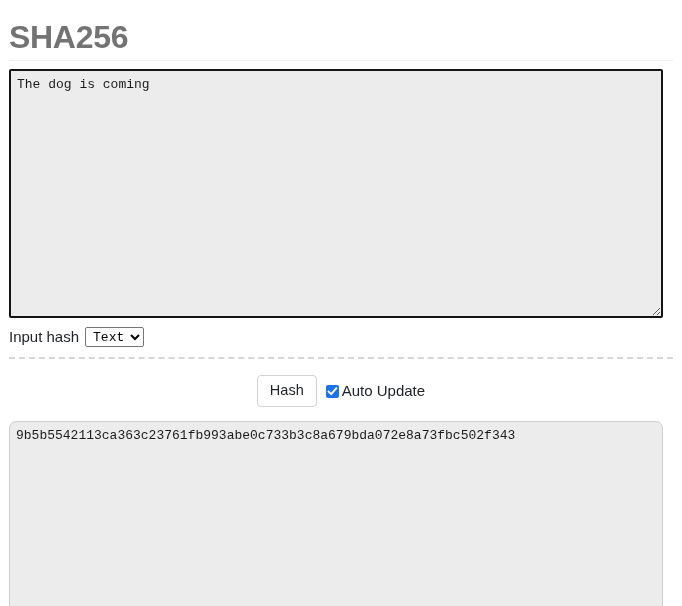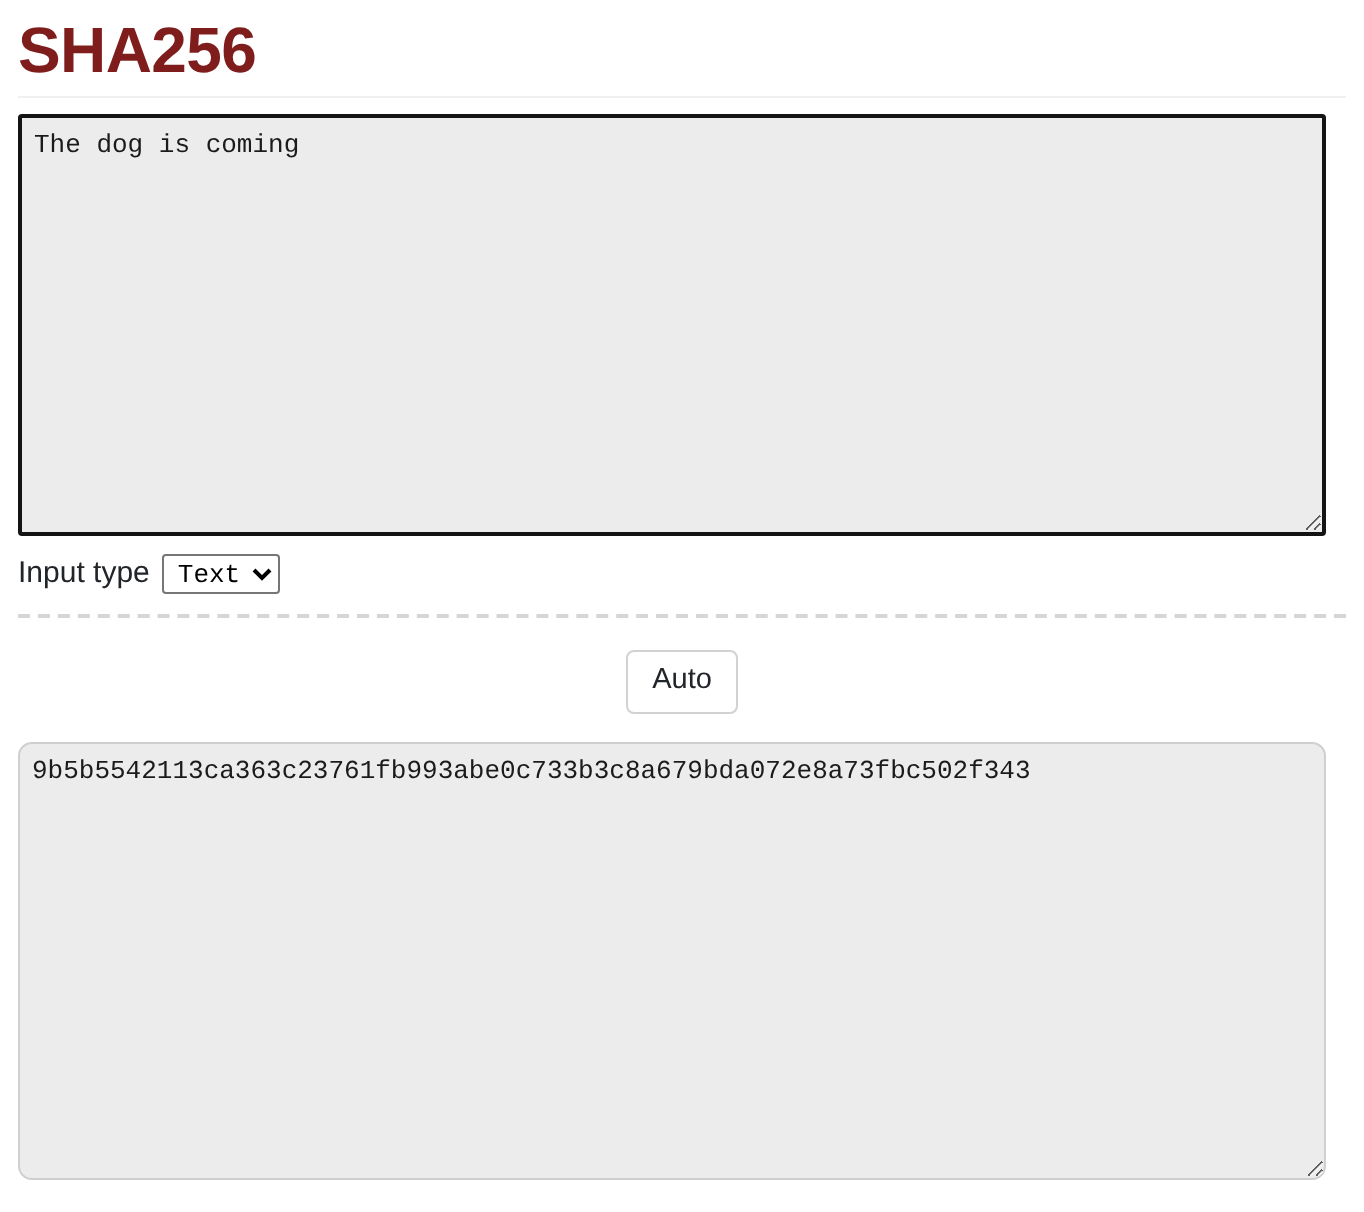--- a/index.html
+++ b/index.html
@@ -21,26 +21,26 @@
     position: relative;
     width: 682px;
     height: 606px;
     box-sizing: border-box;
     padding: 0 9px;
   }
 
   
   .page-title {
     margin: 0;
-    padding-top: 7px;
+    padding-top: 19px;
     font-size: 32px;
     line-height: 37px;
     font-weight: bold;
     letter-spacing: -0.3px;
-    color: #7f1d1d;
+    color: #737373;
   }
 
   .title-rule {
     height: 0;
     border: none;
     border-top: 1px solid #f0f0f0;
     margin: 4px 0 0 0;
   }
 
   .subtitle {
@@ -65,21 +65,21 @@
     line-height: 16px;
     color: #1b1b1b;
     background: #ececec;
     padding: 6px 5px 5px 6px;
     resize: both;
     outline: none;
     overflow: hidden;
   }
 
   textarea.ta-input {
-    height: 211px;
+    height: 249px;
     border: 2px solid #141414;
     border-radius: 2px;
   }
 
   textarea.ta-output {
     height: 219px;
     border: 1px solid #cfcfcf;
     border-radius: 7px;
   }
 
@@ -182,30 +182,38 @@
   <h1 class="page-title">SHA256</h1>
 
   <hr class="title-rule">
 
 
   <div class="input-area-wrap">
     <textarea class="ta ta-input" spellcheck="false" placeholder="" style="">The dog is coming</textarea>
   </div>
 
   <div class="input-type-row">
-    <span class="input-type-label">Input type</span>
+    <span class="input-type-label">Input hash</span>
     <select class="type-select">
       <option>Text</option>
     </select>
   </div>
 
   <hr class="dashed-rule">
 
   <div class="action-row">
-    <button class="hash-button" type="button">Auto</button>
-
+    <button class="hash-button" type="button">Hash</button>
+
+    <span class="autoupdate-wrap">
+      <span class="checkbox">
+        <svg width="11" height="11" viewBox="0 0 11 11">
+          <path d="M1.6 5.6 L4.2 8.2 L9.2 2.4" stroke="#ffffff" stroke-width="1.9" fill="none" stroke-linecap="square"></path>
+        </svg>
+      </span>
+      <span class="autoupdate-label">Auto Update</span>
+    </span>
   </div>
 
   <div class="output-area-wrap">
     <textarea class="ta ta-output" spellcheck="false" readonly="" placeholder="" style="">9b5b5542113ca363c23761fb993abe0c733b3c8a679bda072e8a73fbc502f343</textarea>
   </div>
 
 </div>
 
 </body></html>

